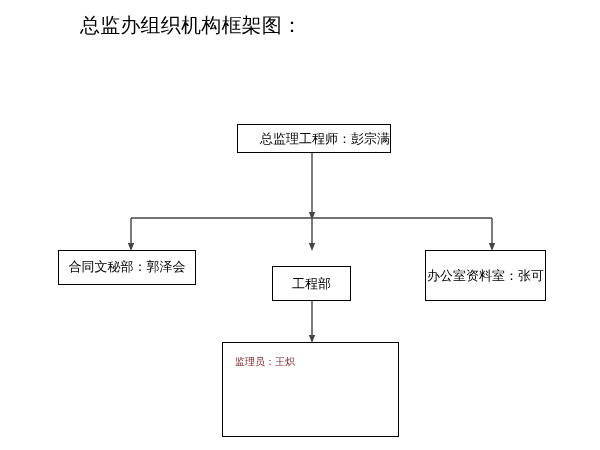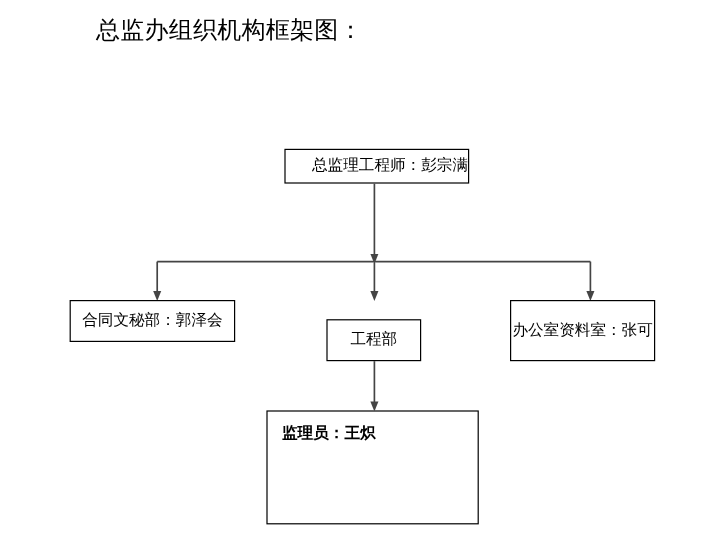--- a/index.html
+++ b/index.html
@@ -85,25 +85,24 @@
     left: 222px;
     top: 342px;
     width: 177px;
     height: 95px;
     box-sizing: border-box;
     border: 1px solid #000000;
     background: #ffffff;
     padding: 8px 0 0 12px;
   }
   .list-row {
-    font-size: 13px;
+    font-size: 10px;
     line-height: 21px;
-    color: #000000;
+    color: #7f1d1d;
     white-space: nowrap;
-    font-weight: bold;
   }
 </style>
 </head>
 <body>
 
 <div id="page">
 
   <div class="doc-title">总监办组织机构框架图：</div>
 
   <svg id="org-chart" viewBox="0 0 600 450">

